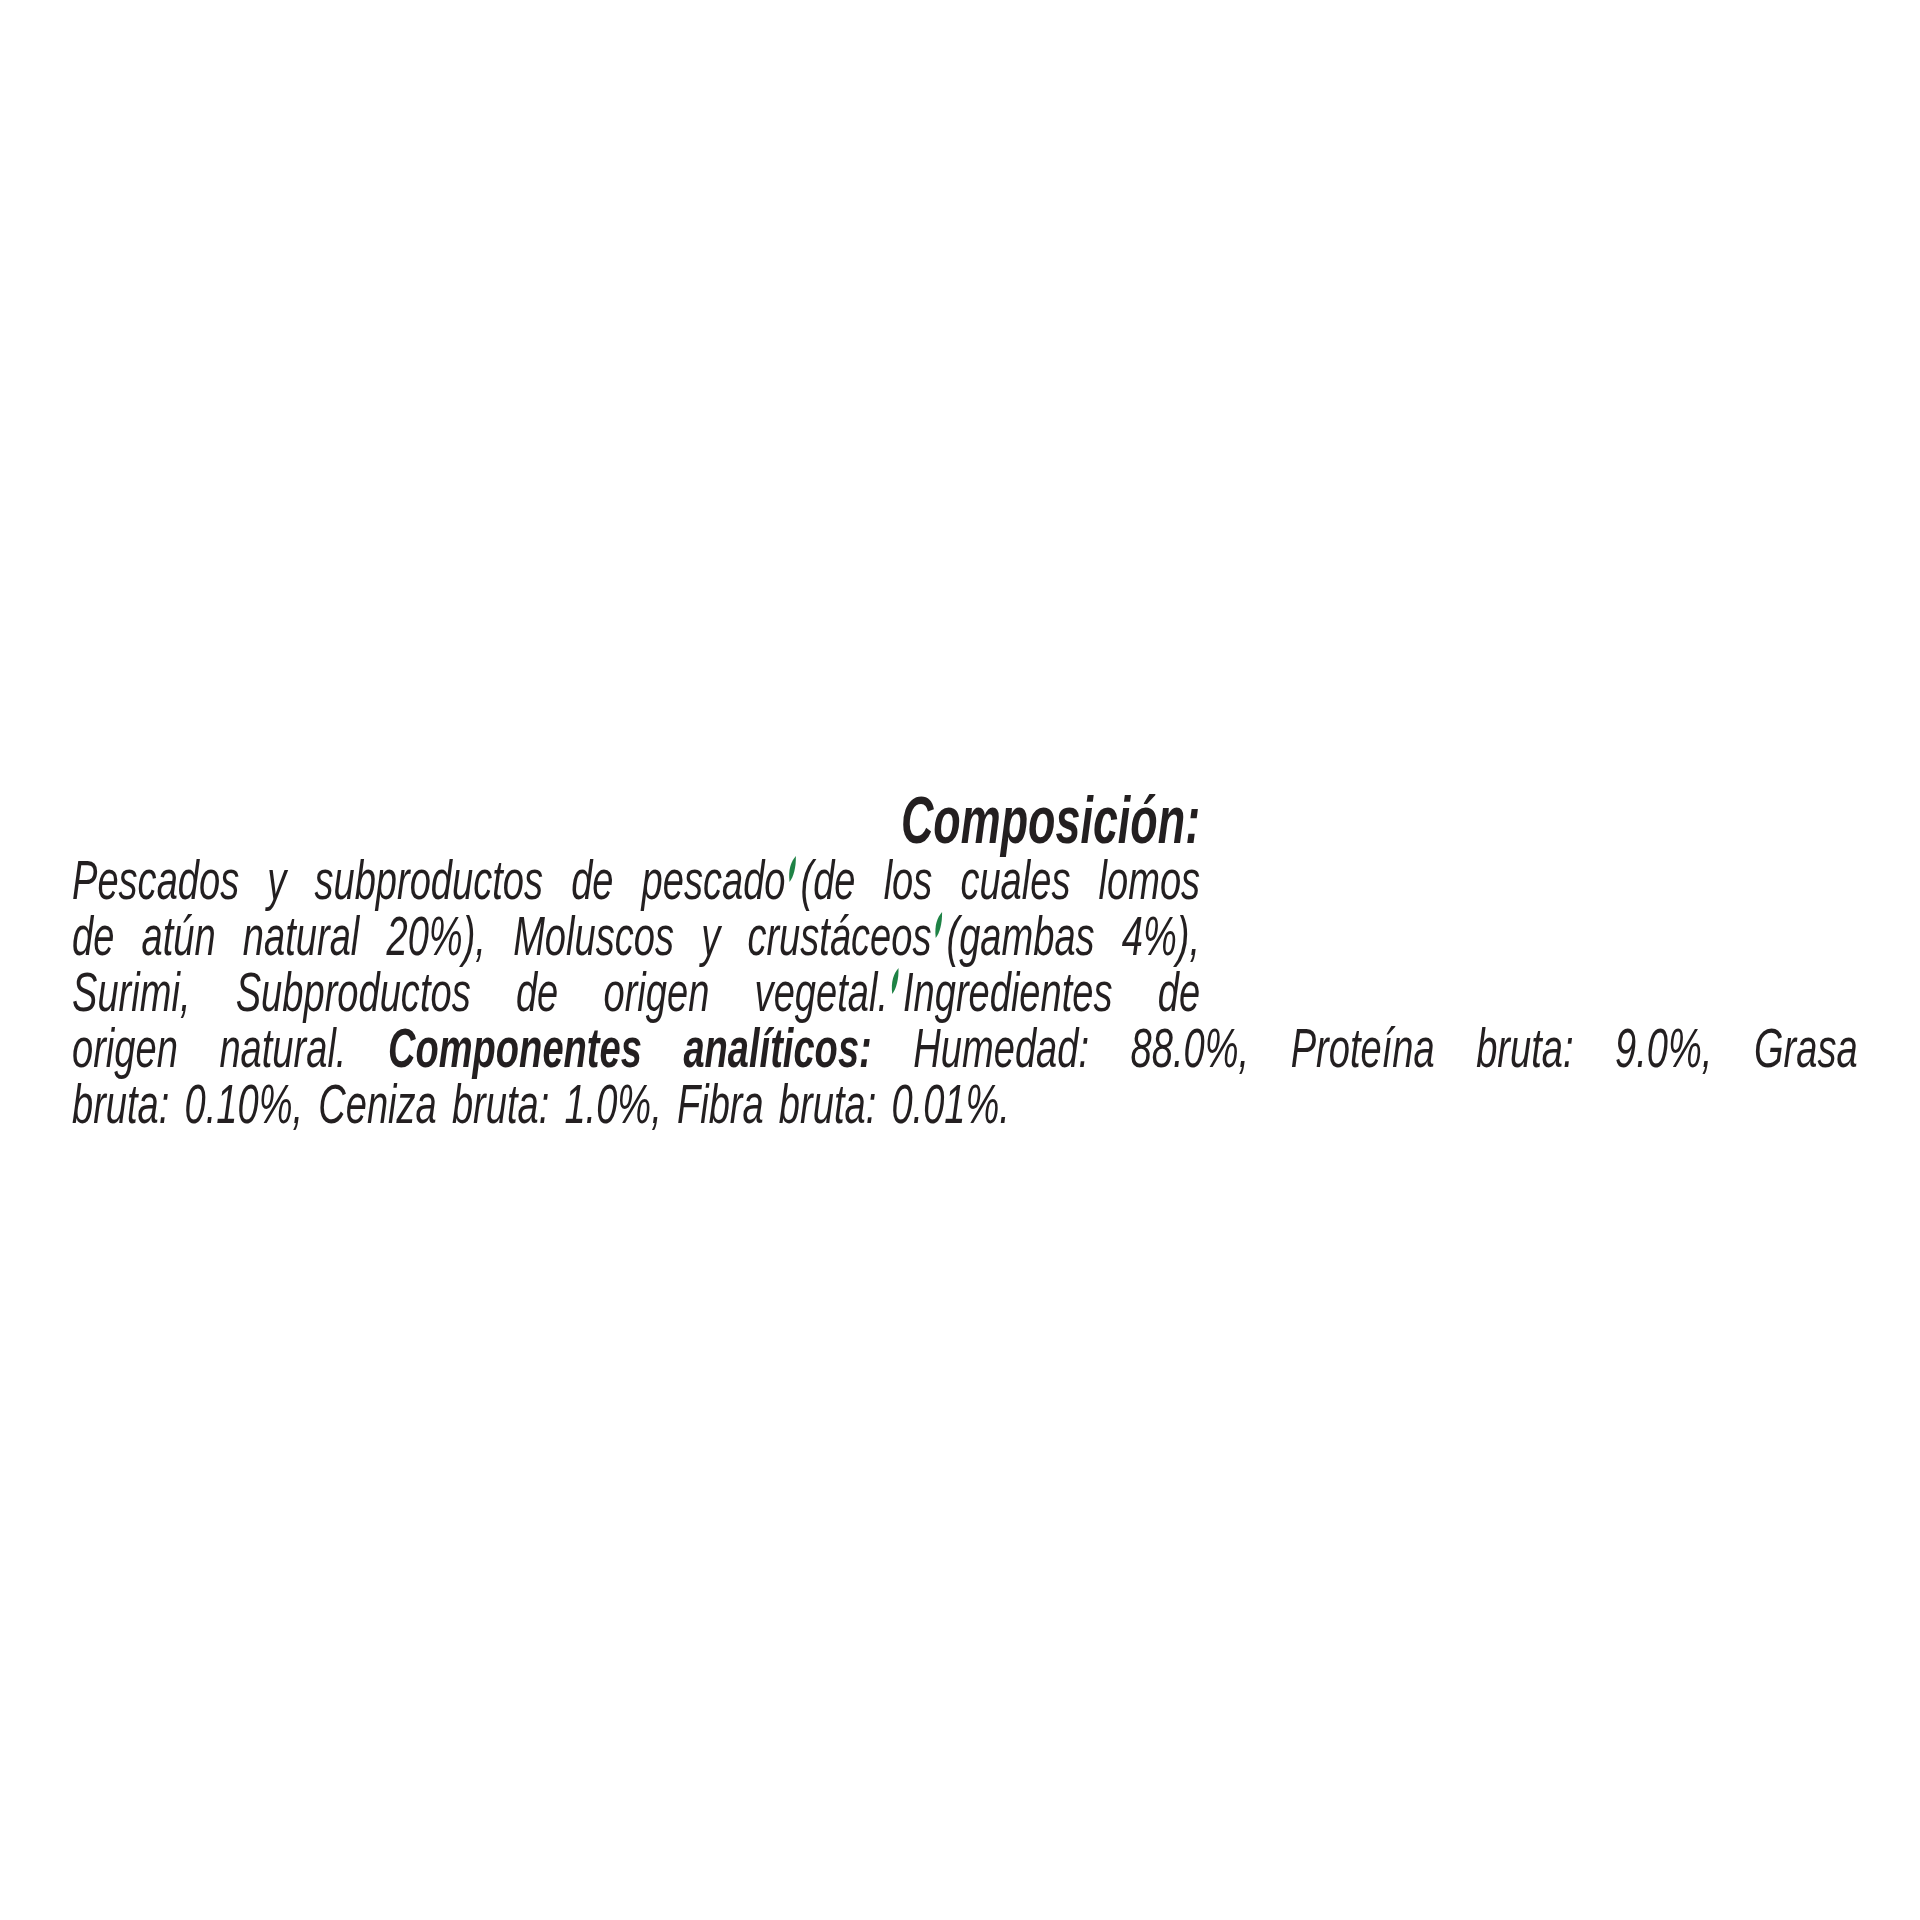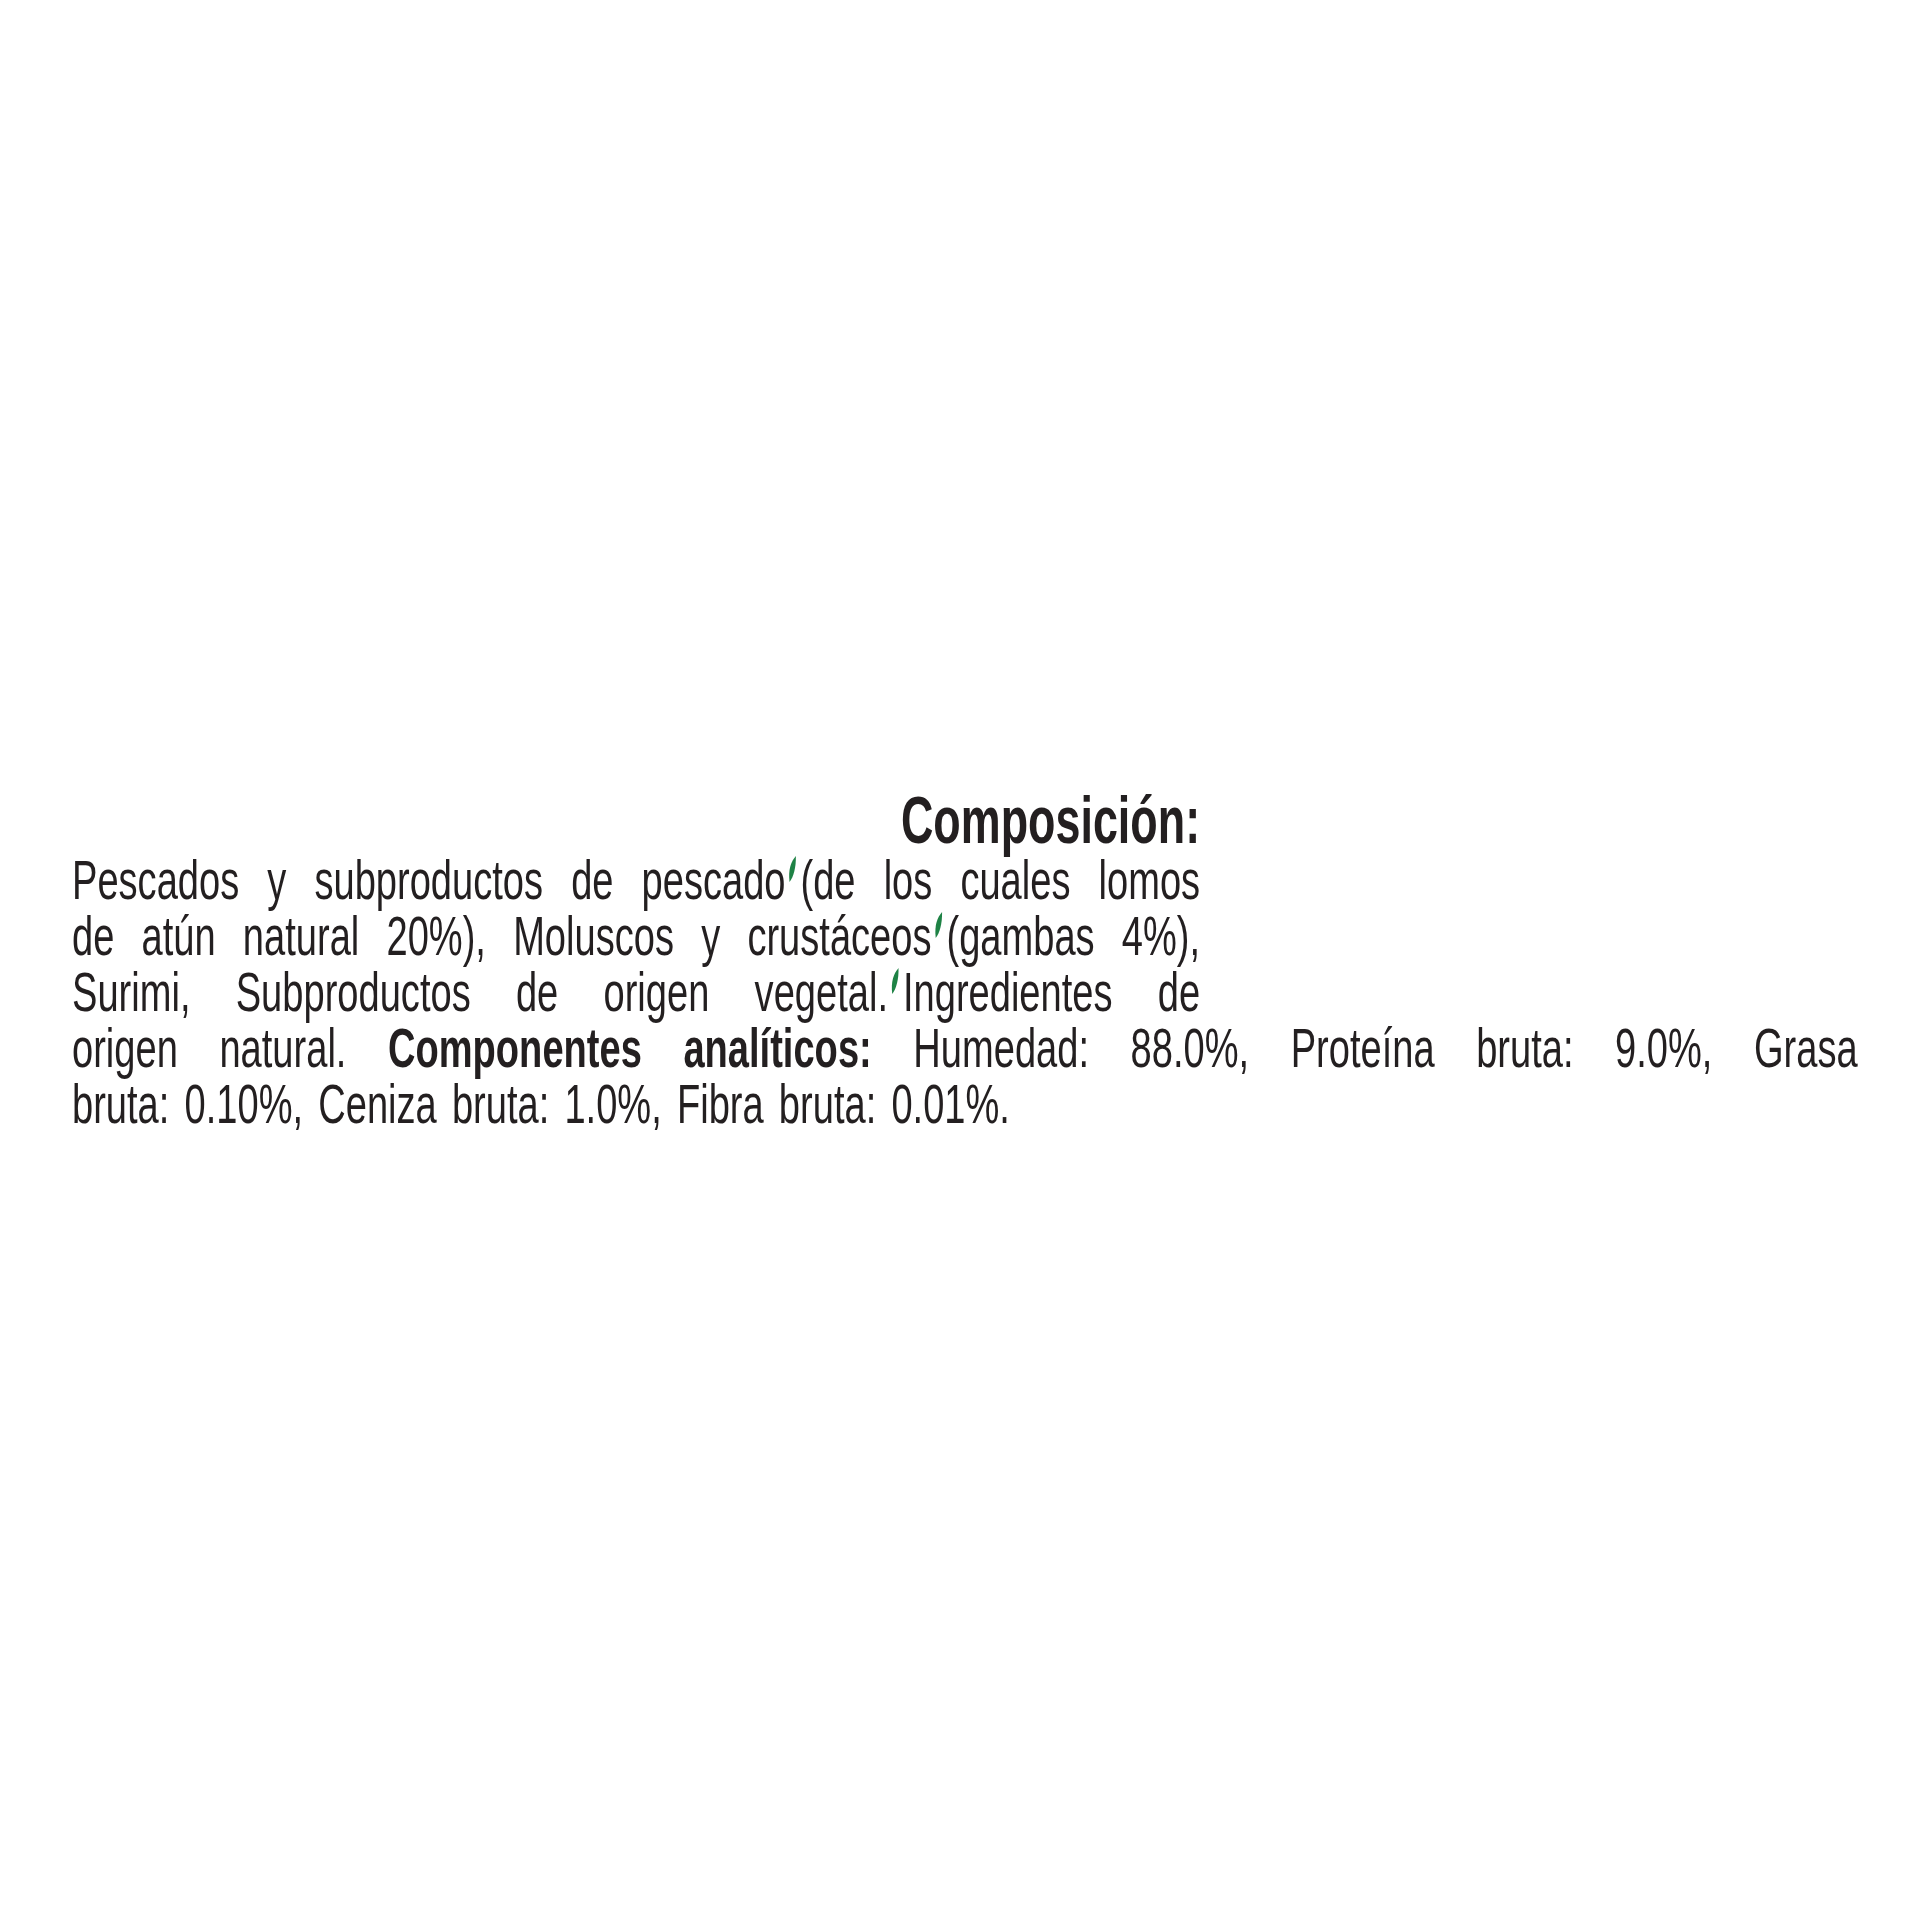--- a/index.html
+++ b/index.html
@@ -13,20 +13,21 @@
     background: var(--bg);
   }
   .canvas {
     position: relative;
     width: 1920px;
     height: 1348px;
     background: var(--bg);
     overflow: hidden;
     font-family: "Liberation Sans", sans-serif;
     color: var(--ink);
+    font-style: italic;
   }
   
   .comp-block {
     position: absolute;
     left: 72px;
     top: 788px;
     transform: scaleX(0.68);
     transform-origin: 0 0;
   }
   .comp-heading {

